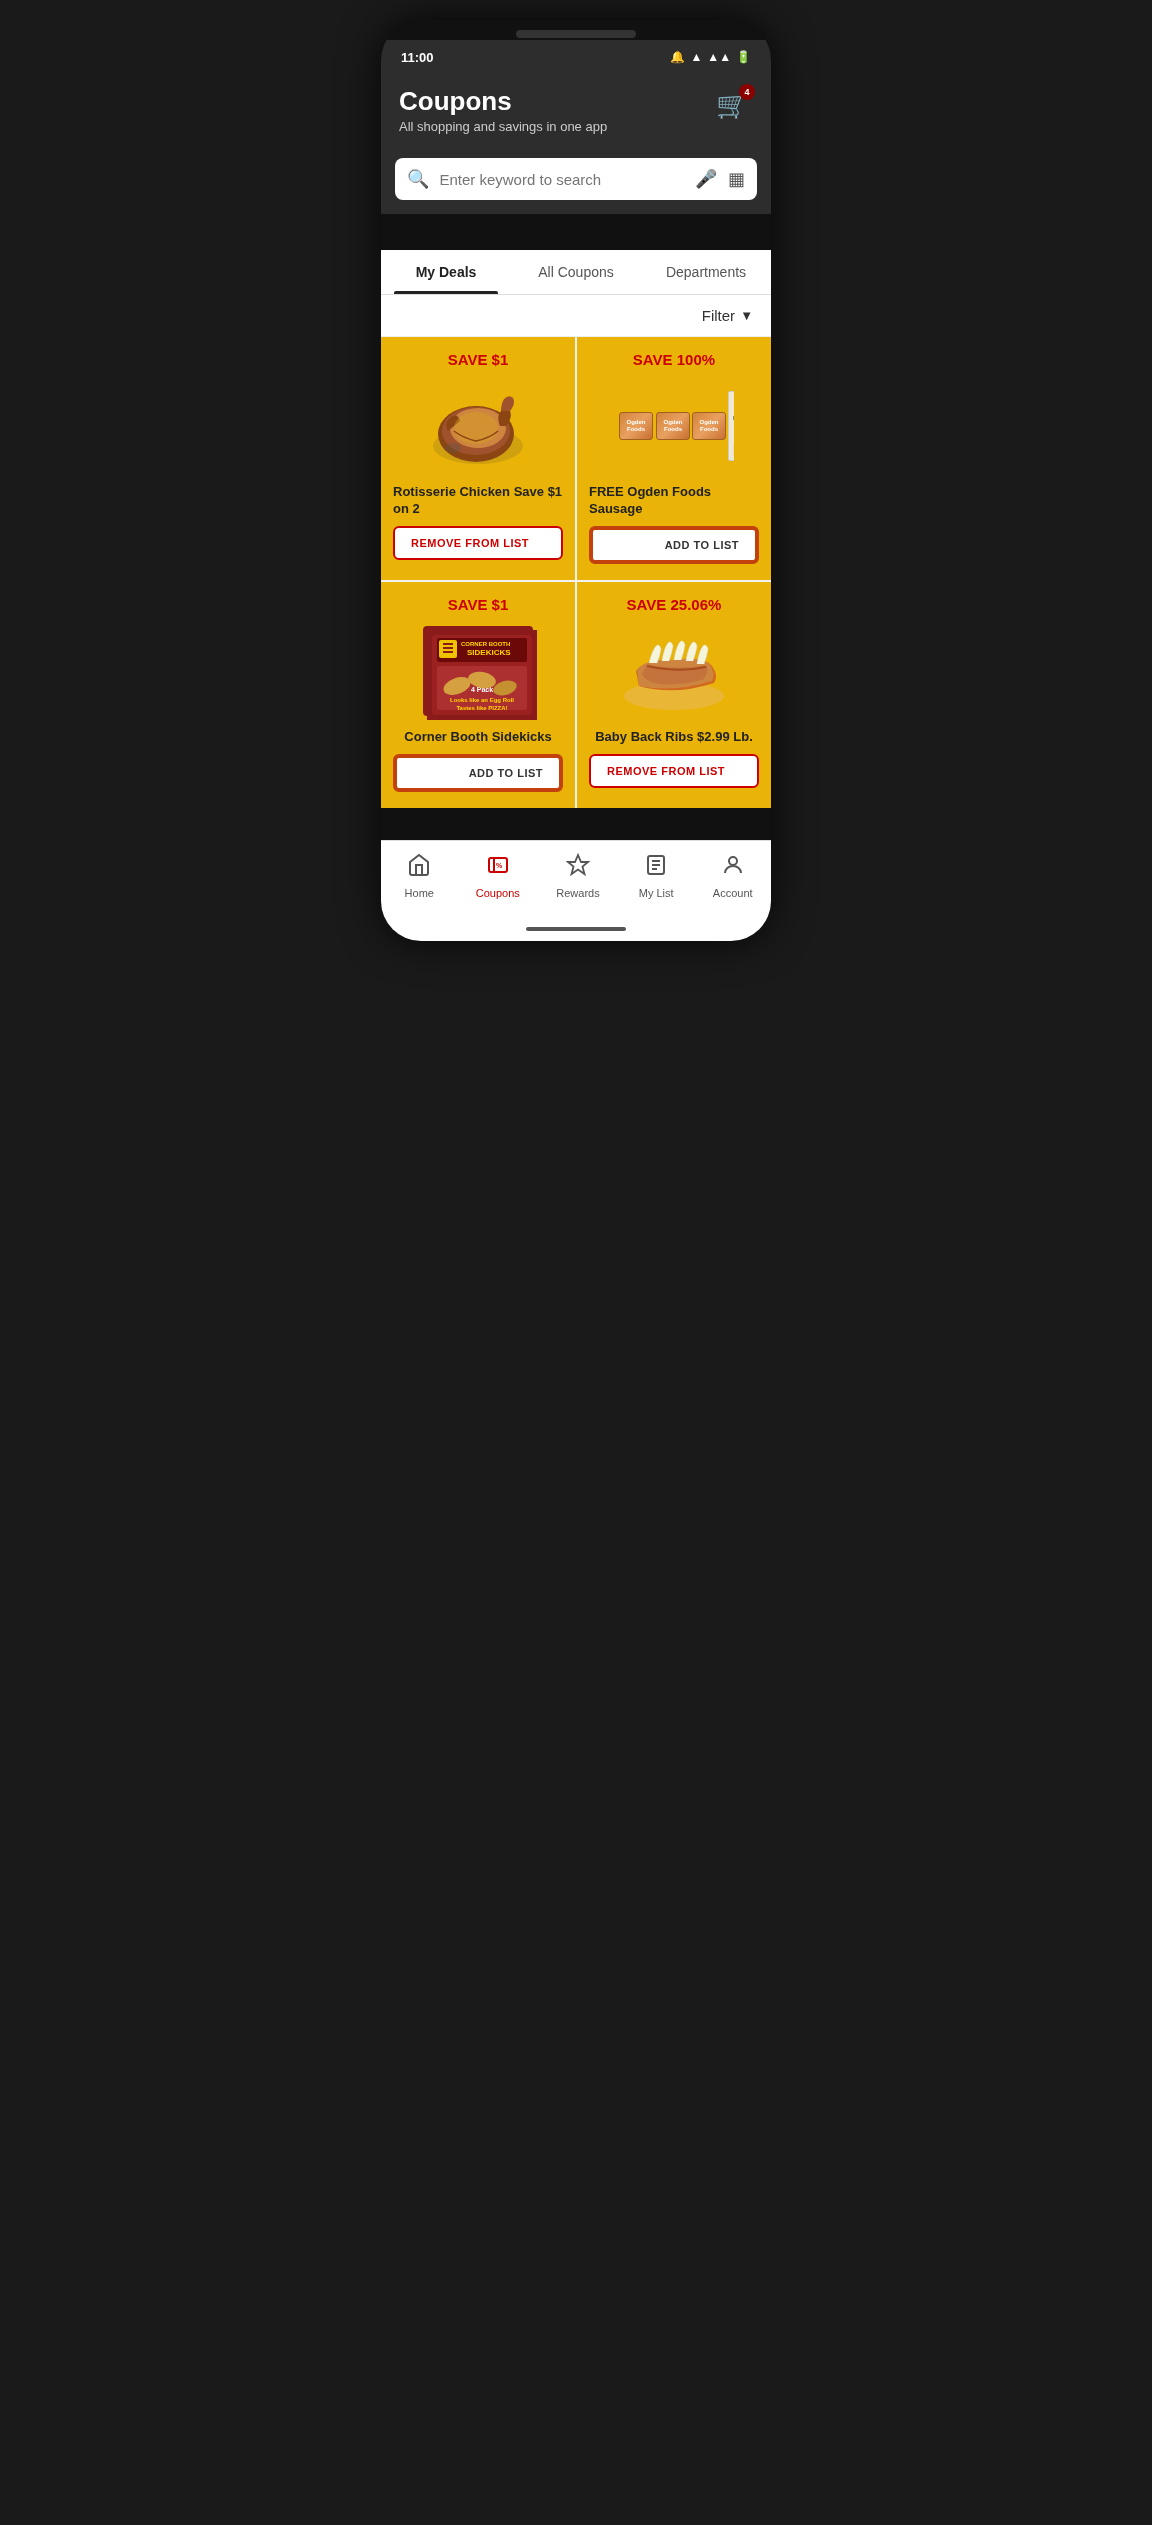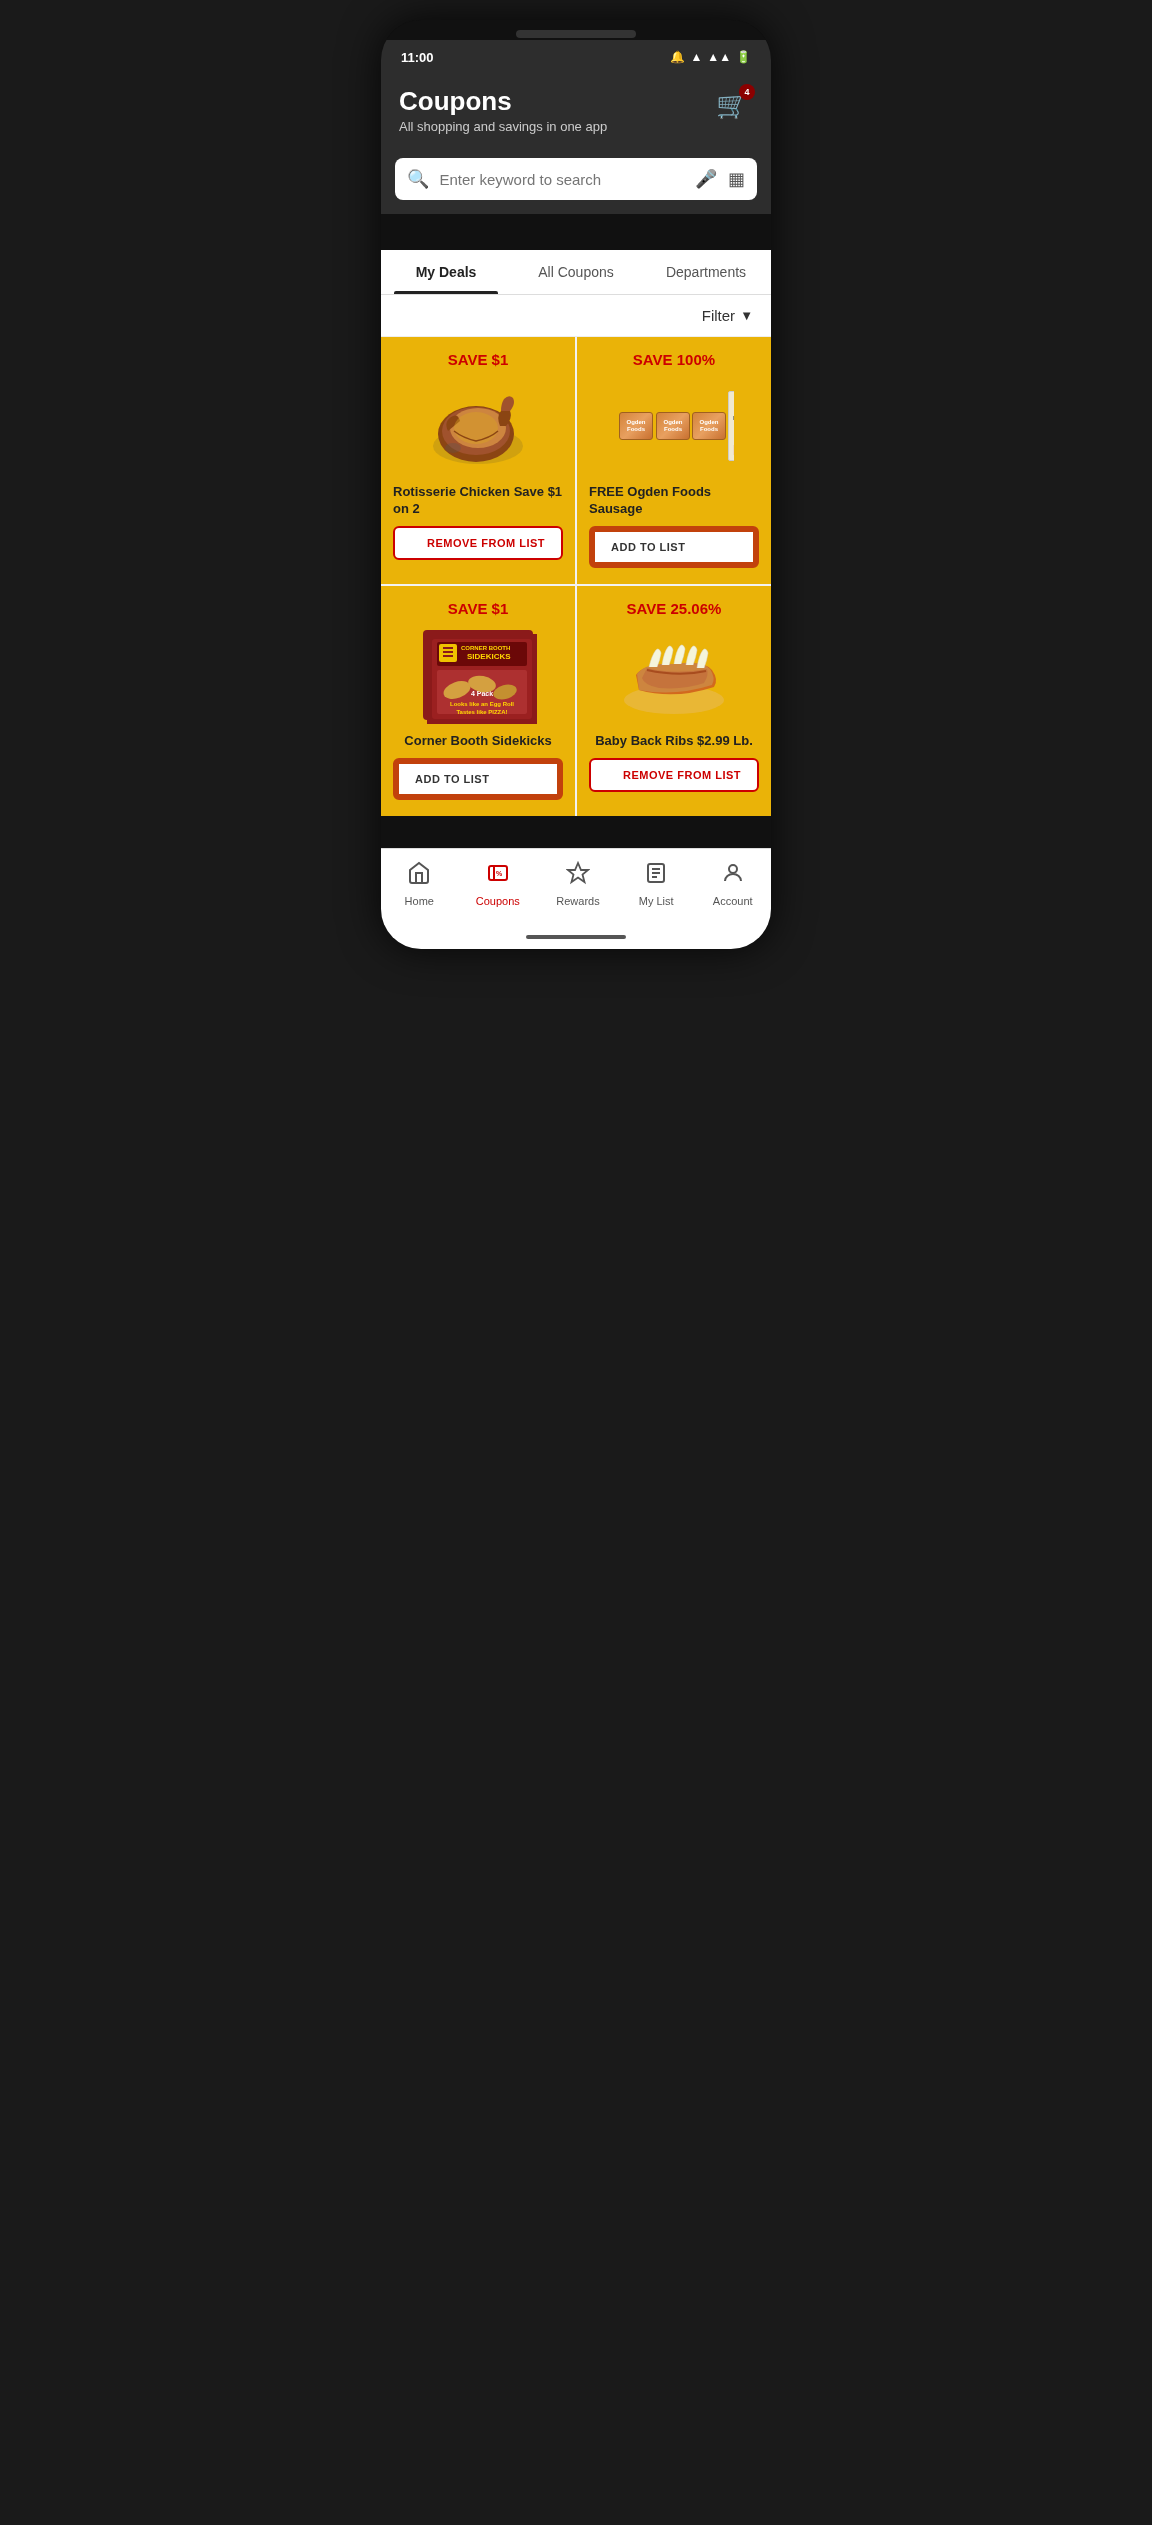--- a/index.html
+++ b/index.html
@@ -187,44 +187,44 @@
       height: 100%;
     }
     .product-name {
       font-size: 13px;
       font-weight: 600;
       text-align: left;
       color: #222;
       line-height: 1.3;
     }
     .btn-add {
-      border: 6px solid #c2410c;
+      border: 4px solid #c2410c;
       background: white;
       color: #333;
       font-size: 11px;
       font-weight: 700;
       padding: 9px 16px;
       border-radius: 6px;
       cursor: pointer;
       letter-spacing: 0.5px;
       width: 100%;
-      text-align: left;
+      text-align: right;
     }
     .btn-remove {
       border: 2px solid #c00;
       background: white;
       color: #c00;
       font-size: 11px;
       font-weight: 700;
       padding: 9px 16px;
       border-radius: 6px;
       cursor: pointer;
       letter-spacing: 0.5px;
       width: 100%;
-      text-align: right;
+      text-align: left;
     }
     .bottom-nav {
       background: white;
       display: flex;
       justify-content: space-around;
       align-items: center;
       padding: 8px 0 14px;
       border-top: 1px solid #ddd;
       position: sticky;
       bottom: 0;

